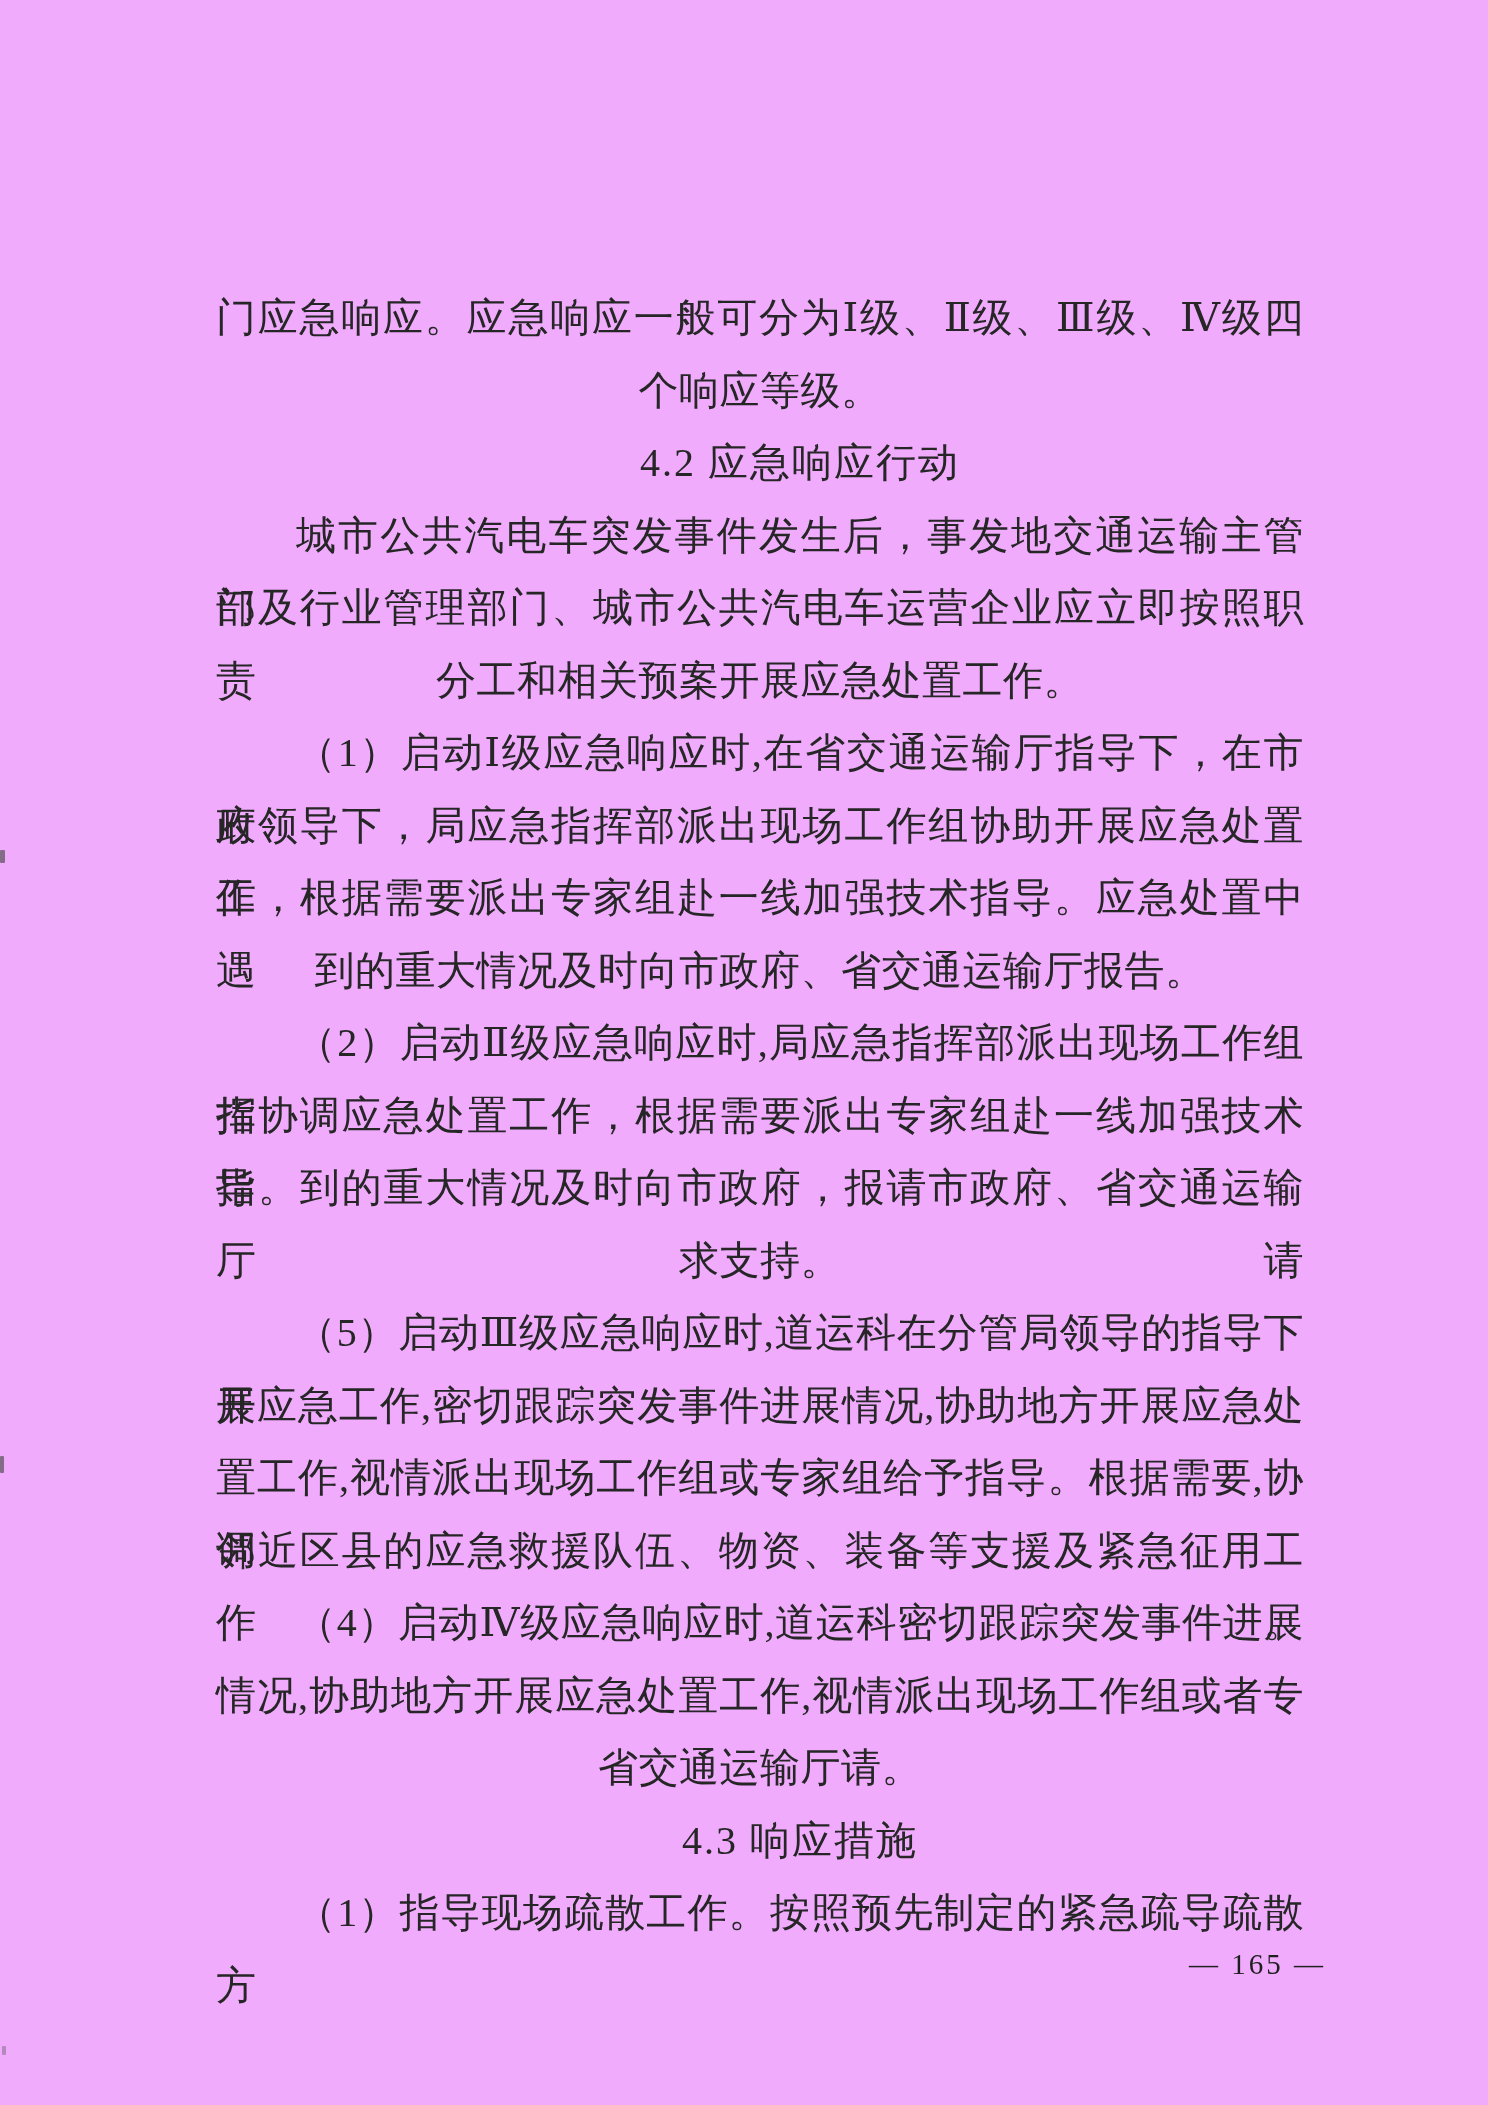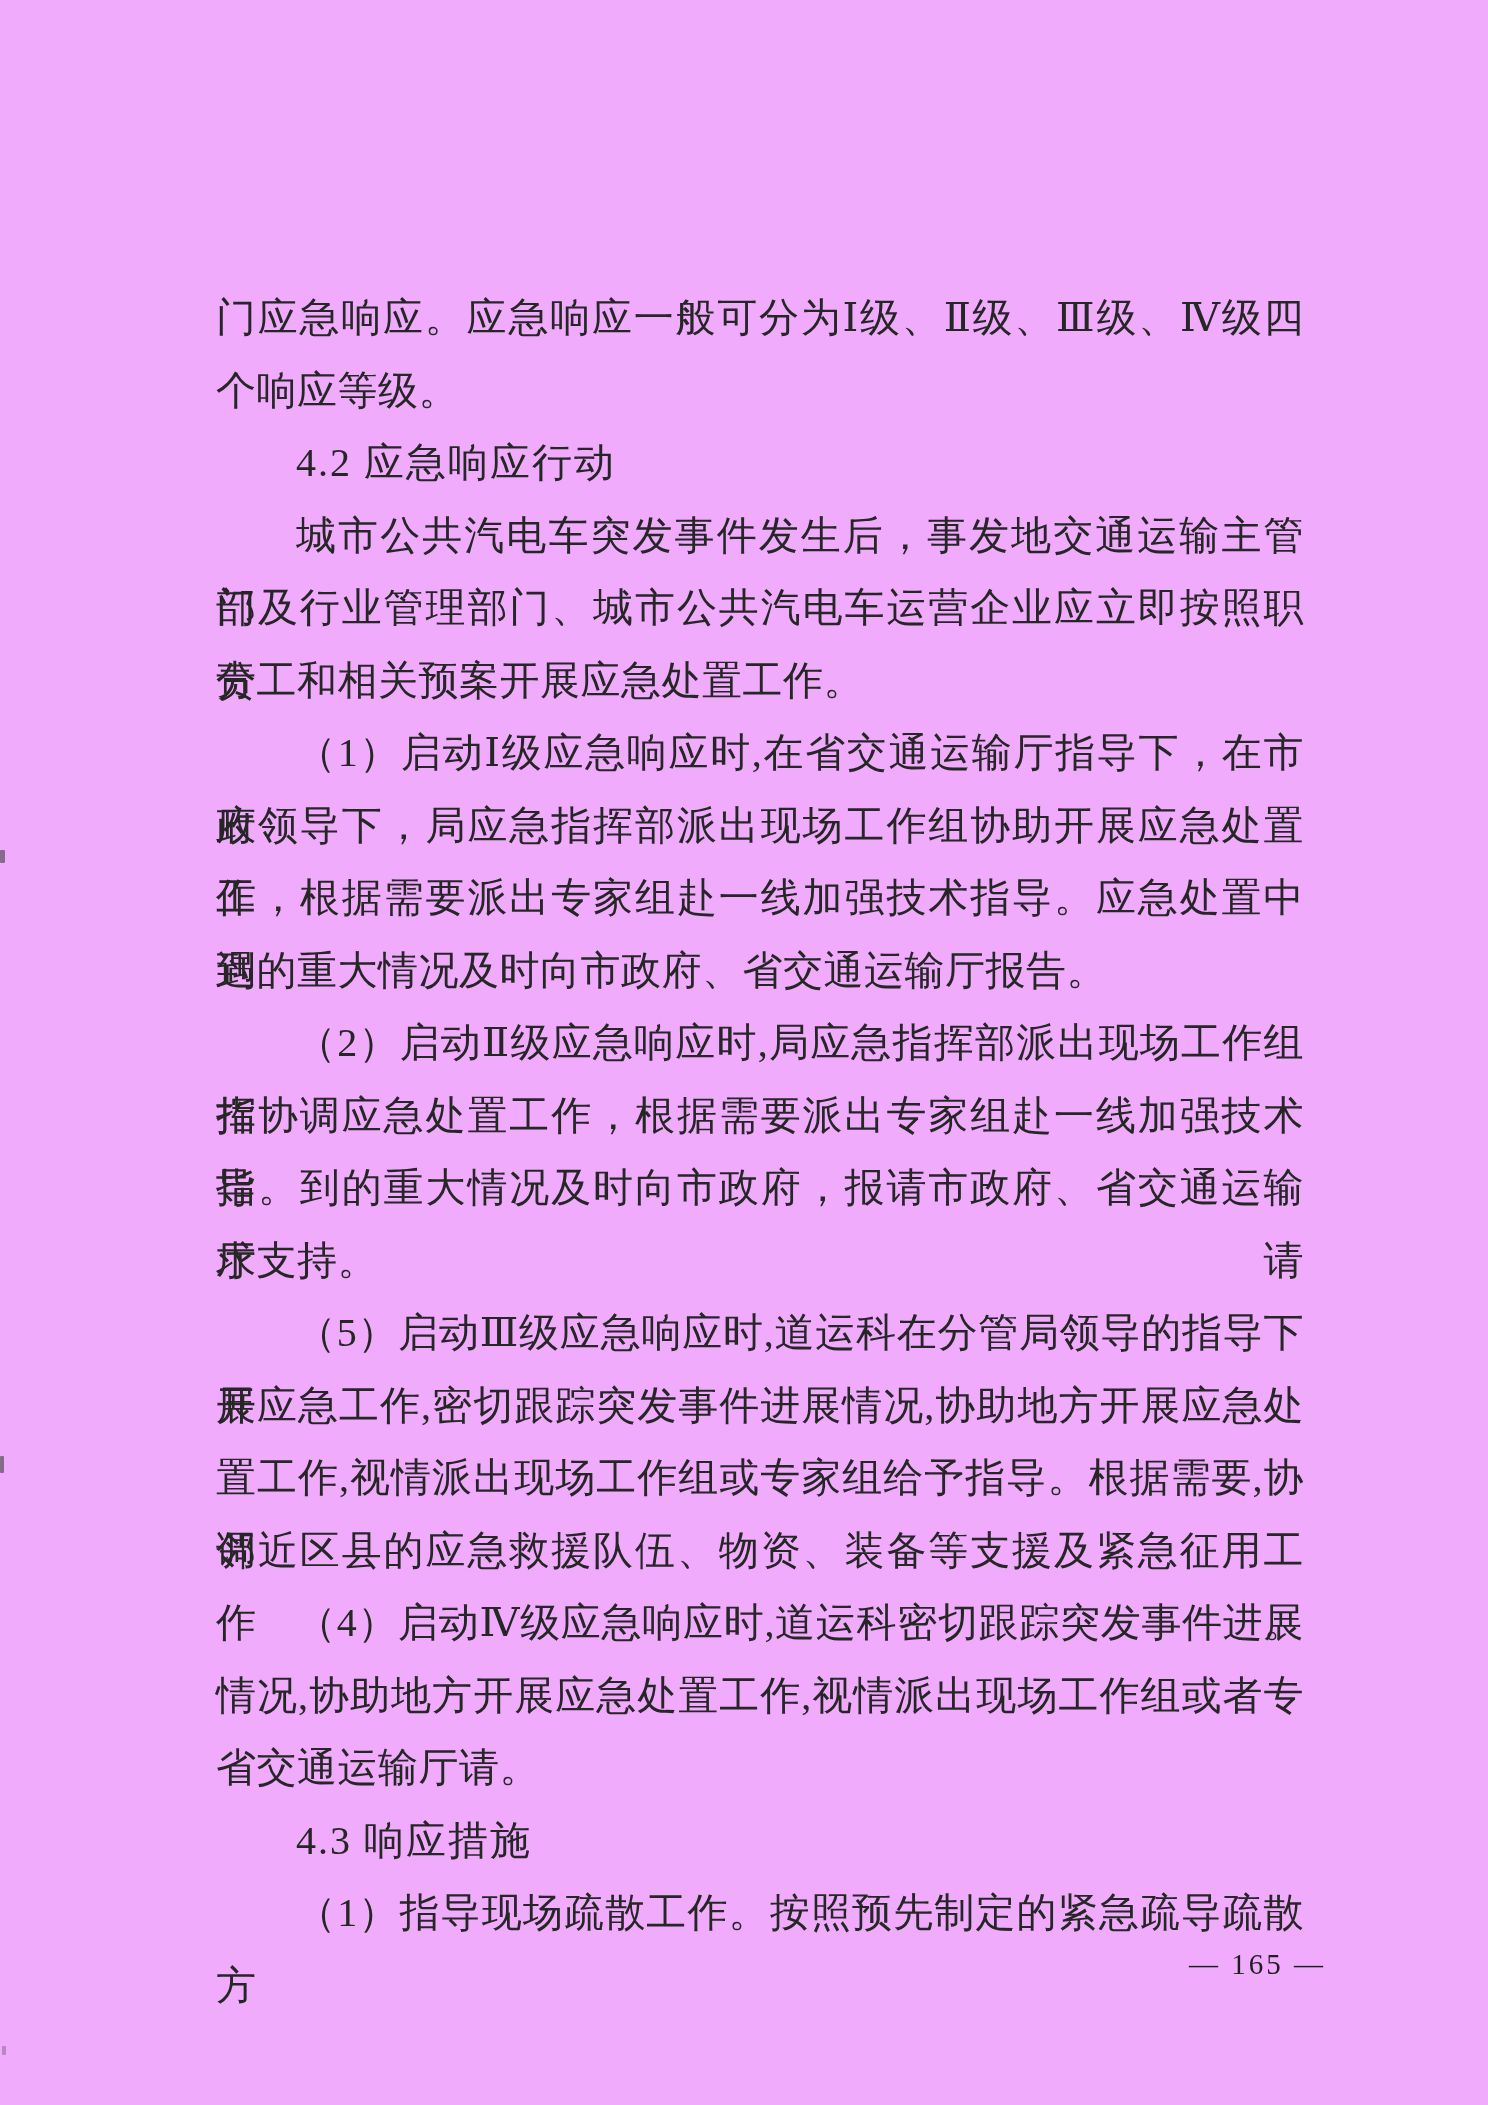--- a/index.html
+++ b/index.html
@@ -21,21 +21,21 @@
     left: 216px;
     top: 282px;
     width: 1088px;
   }
   .line {
     font-size: 40px;
     line-height: 72.5px;
     height: 72.5px;
     white-space: nowrap;
     letter-spacing: 0.5px;
-    text-align: left;
+    text-align: center;
   }
   .line.fill {
     white-space: normal;
     text-align: justify;
     text-align-last: justify;
     text-justify: inter-character;
   }
   .line.indent {
     text-indent: 2em;
   }

